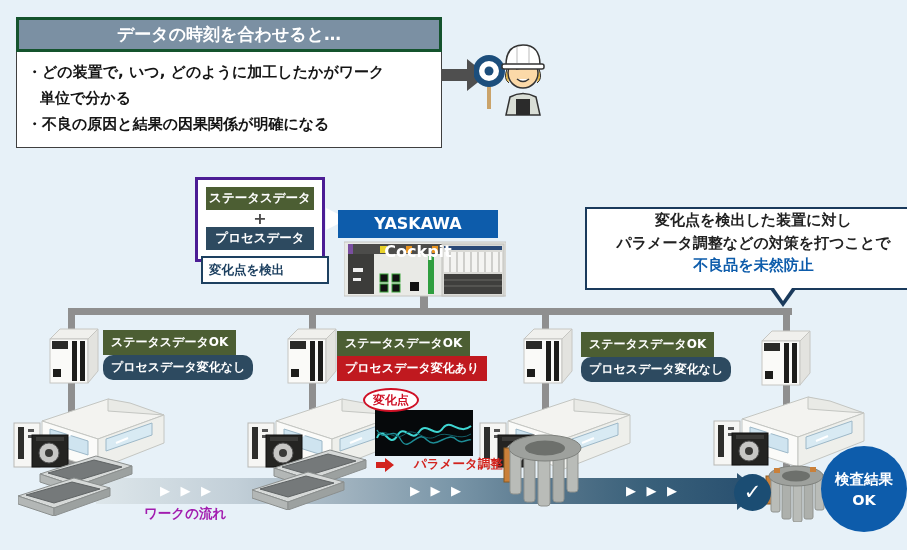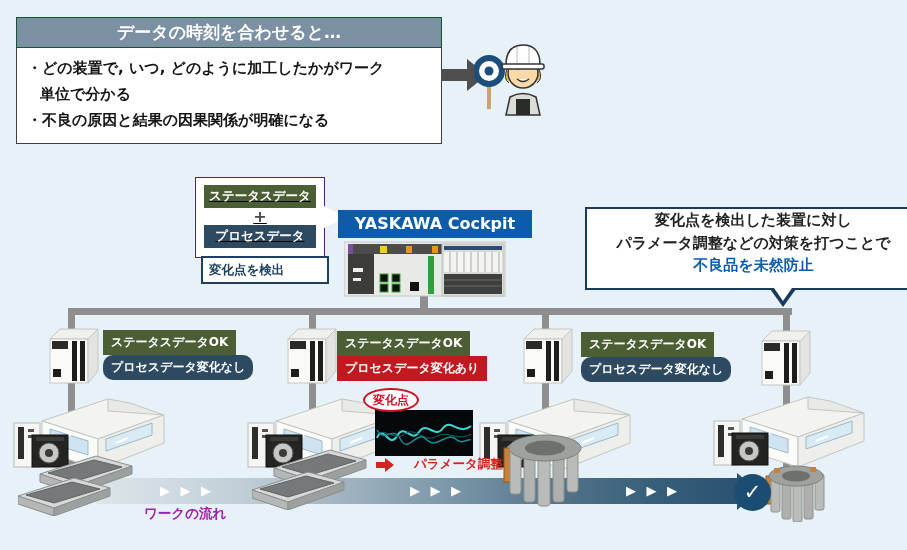--- a/index.html
+++ b/index.html
@@ -2,44 +2,44 @@
 <html><head>
 <meta charset="utf-8">
 <style>
   html,body{margin:0;padding:0;}
   body{font-family:"DejaVu Sans","Liberation Sans",sans-serif;}
   .stage{position:relative;width:907px;height:550px;background:#e7f1f8;overflow:hidden;}
   .abs{position:absolute;}
 
   
   .benefit-box{left:16px;top:17px;width:426px;}
-  .benefit-header{background:#7b90a3;border:1px solid #14532d;color:#fff;font-size:17px;font-weight:bold;text-align:center;padding:3px 0;}
+  .benefit-header{background:#7b90a3;border:3px solid #14532d;color:#fff;font-size:17px;font-weight:bold;text-align:center;padding:3px 0;}
   .benefit-body{background:#fff;border:1px solid #3f3f3f;border-top:none;padding:8px 10px 10px 10px;color:#141414;font-size:15px;font-weight:600;line-height:1.72;}
   .benefit-body .indent{padding-left:13px;}
 
   
   .big-arrow{left:441px;top:58px;}
 
   
   .worker{left:474px;top:33px;}
 
   
   .benefits{left:567px;top:48px;font-size:14px;font-weight:600;color:#1d1d1d;line-height:26px;}
 
   
-  .data-bubble{left:195px;top:177px;width:130px;background:#fff;border:1px solid #4c1d95;padding:7px 8px 9px 8px;box-sizing:border-box;z-index:4;text-decoration:underline;}
+  .data-bubble{left:195px;top:177px;width:130px;background:#fff;border:3px solid #4c1d95;padding:7px 8px 9px 8px;box-sizing:border-box;z-index:4;}
   .data-bubble .pointer{position:absolute;left:128px;top:28px;width:0;height:0;border-top:11px solid transparent;border-bottom:11px solid transparent;border-left:22px solid #fff;}
   .tag{color:#fff;font-size:12.5px;font-weight:bold;text-align:center;padding:3px 0;}
   .tag-green{background:#4c5e33;}
   .tag-navy{background:#2d4a60;}
   .plus{color:#4a4a4a;text-align:center;font-size:16px;font-weight:800;line-height:15px;margin:1px 0;}
 
   .detect-box{left:201px;top:256px;width:128px;box-sizing:border-box;background:#fff;border:2px solid #1d4060;color:#1d4060;font-size:12.5px;font-weight:bold;line-height:1.4;padding:3px 6px;z-index:4;}
 
-  .cockpit-label{left:338px;top:210px;width:194px;height:28px;background:#0d5cab;color:#fff;font-weight:bold;font-size:16px;text-align:center;line-height:28px;z-index:4;}
+  .cockpit-label{left:338px;top:210px;width:160px;height:28px;background:#0d5cab;color:#fff;font-weight:bold;font-size:16px;text-align:center;line-height:28px;z-index:4;}
   .cockpit-hw{left:344px;top:240px;z-index:2;}
 
   
   .line{background:#8f8f8f;z-index:1;}
   .bus{left:68px;top:308px;width:724px;height:7px;}
   .dropc{left:420px;top:295px;width:8px;height:13px;}
   .v1{left:68px;top:315px;width:7px;height:150px;}
   .v2{left:309px;top:315px;width:7px;height:150px;}
   .v3{left:542px;top:315px;width:7px;height:185px;}
   .v4{left:783px;top:315px;width:7px;height:185px;}
@@ -317,20 +317,24 @@
       <use href="#sym-trays"></use>
     </svg>
   <svg class="abs workpiece" style="left:498px;top:424px" width="94" height="84">
       <use href="#sym-gear"></use>
     </svg>
   <svg class="abs workpiece" style="left:762px;top:460px" width="68" height="62">
       <use href="#sym-stator"></use>
     </svg>
 
   <div class="abs check-circle">✓</div>
+  <div class="abs result-circle">
+    <div>検査結果</div>
+    <div>OK</div>
+  </div>
 
   <div class="abs callout">
     <div>変化点を検出した装置に対し</div>
     <div>パラメータ調整などの対策を打つことで</div>
     <div class="hl">不良品を未然防止</div>
   </div>
   <div class="abs co-ptr-outer"></div>
   <div class="abs co-ptr-inner"></div>
 
 </div>

